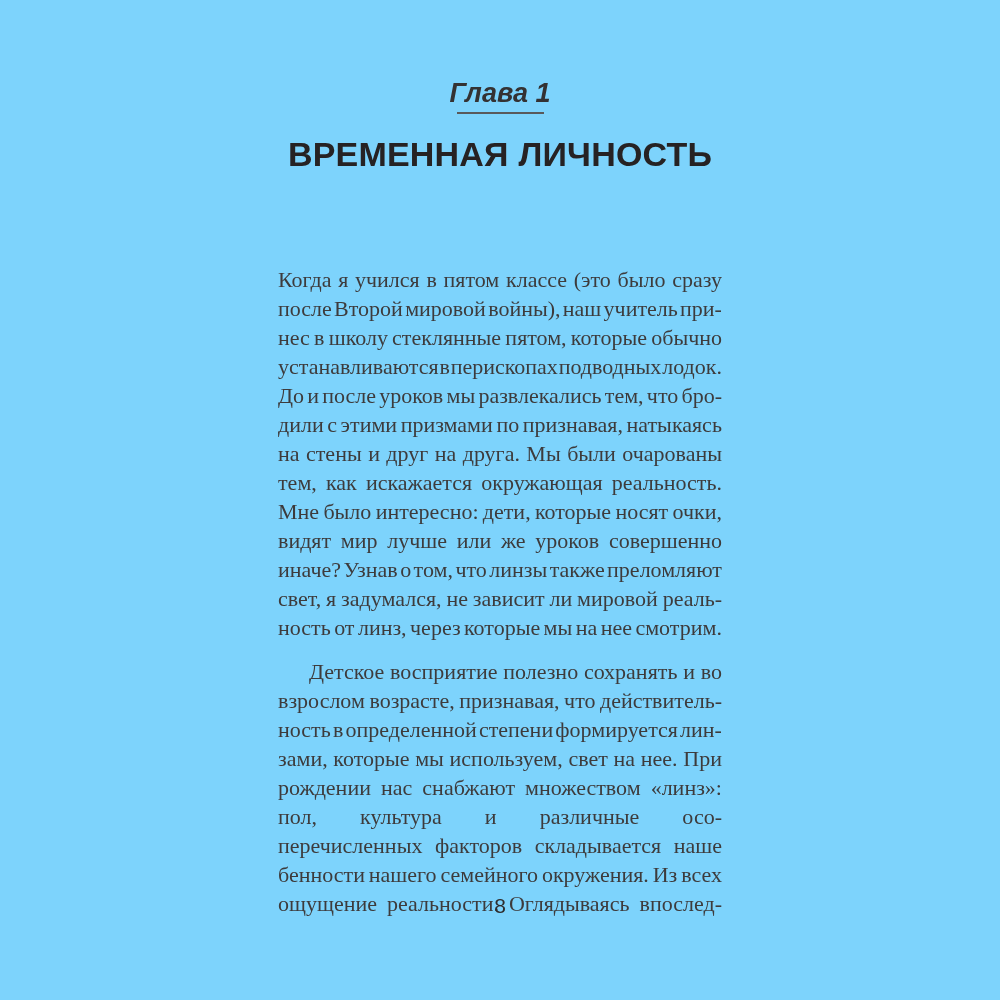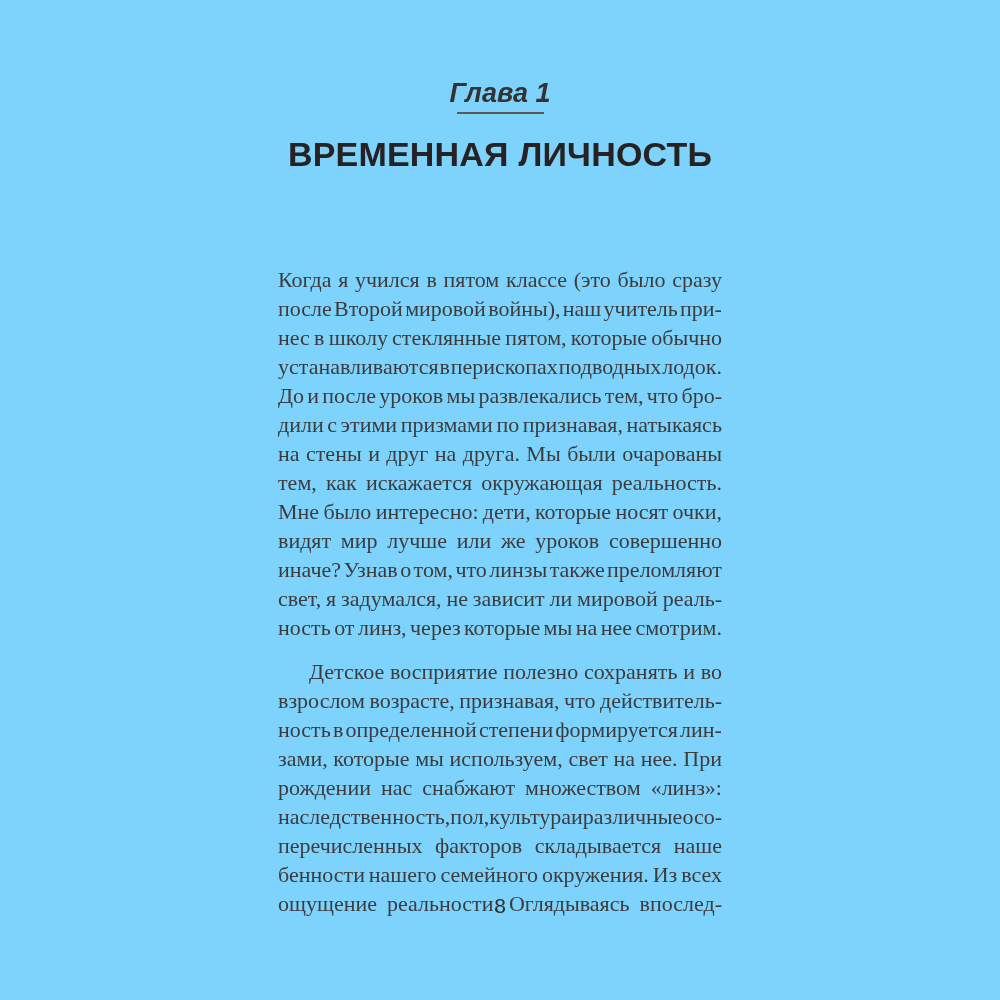--- a/index.html
+++ b/index.html
@@ -246,21 +246,20 @@
           <span>При</span>
         </div>
         <div class="line">
           <span>рождении</span>
           <span>нас</span>
           <span>снабжают</span>
           <span>множеством</span>
           <span>«линз»:</span>
         </div>
         <div class="line">
-          <span>наследственность,</span>
           <span>пол,</span>
           <span>культура</span>
           <span>и</span>
           <span>различные</span>
           <span>осо-</span>
         </div>
         <div class="line">
           <span>перечисленных</span>
           <span>факторов</span>
           <span>складывается</span>

